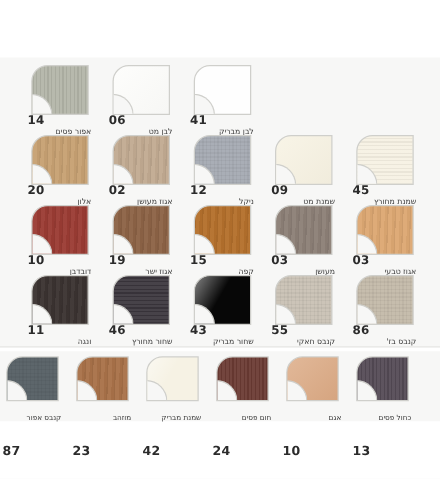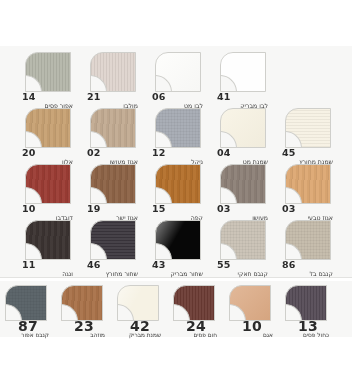--- a/index.html
+++ b/index.html
@@ -118,21 +118,21 @@
   }
   .code{
     position:absolute;left:4px;top:-1px;
     direction:ltr;
     font-size:9.5px;
     font-weight:bold;
     color:#2b2b2b;
     letter-spacing:.2px;
     line-height:10px;
   }
-  .row.r6 .code{font-size:14px;left:18px;}
+  .row.r6 .code{font-size:10px;left:2px;margin-top:36px;}
   .name{
     position:absolute;right:2px;top:9px;
     direction:rtl;
     font-size:6.2px;
     color:#3a3a3a;
     line-height:8px;
     white-space:nowrap;
   }
   .row.r6 .name{font-size:5.8px;}
 </style>
@@ -154,32 +154,20 @@
               <div class="notch" style="background: rgb(247, 247, 246);"></div>
             </div>
           </div>
           <div class="label">
             <span class="code">14</span>
             <span class="name">אפור פסים</span>
           </div>
         </div>
         <div class="cell">
           <div class="chip-wrap">
-            <div class="chip" style="background-color: rgb(222, 212, 205);">
-              <div class="tex vstripe"></div>
-              <div class="notch" style="background: rgb(247, 247, 246);"></div>
-            </div>
-          </div>
-          <div class="label">
-            <span class="code">21</span>
-            <span class="name">מולבן</span>
-          </div>
-        </div>
-        <div class="cell">
-          <div class="chip-wrap">
             <div class="chip" style="background-color: rgb(253, 253, 251);">
               <div class="tex matte"></div>
               <div class="notch" style="background: rgb(247, 247, 246);"></div>
             </div>
           </div>
           <div class="label">
             <span class="code">06</span>
             <span class="name">לבן מט</span>
           </div>
         </div>
@@ -234,21 +222,21 @@
           </div>
         </div>
         <div class="cell">
           <div class="chip-wrap">
             <div class="chip" style="background-color: rgb(247, 242, 226);">
               <div class="tex matte"></div>
               <div class="notch" style="background: rgb(247, 247, 246);"></div>
             </div>
           </div>
           <div class="label">
-            <span class="code">04</span>
+            <span class="code">09</span>
             <span class="name">שמנת מט</span>
           </div>
         </div>
         <div class="cell">
           <div class="chip-wrap">
             <div class="chip" style="background-color: rgb(246, 241, 227);">
               <div class="tex hstripe"></div>
               <div class="notch" style="background: rgb(247, 247, 246);"></div>
             </div>
           </div>

